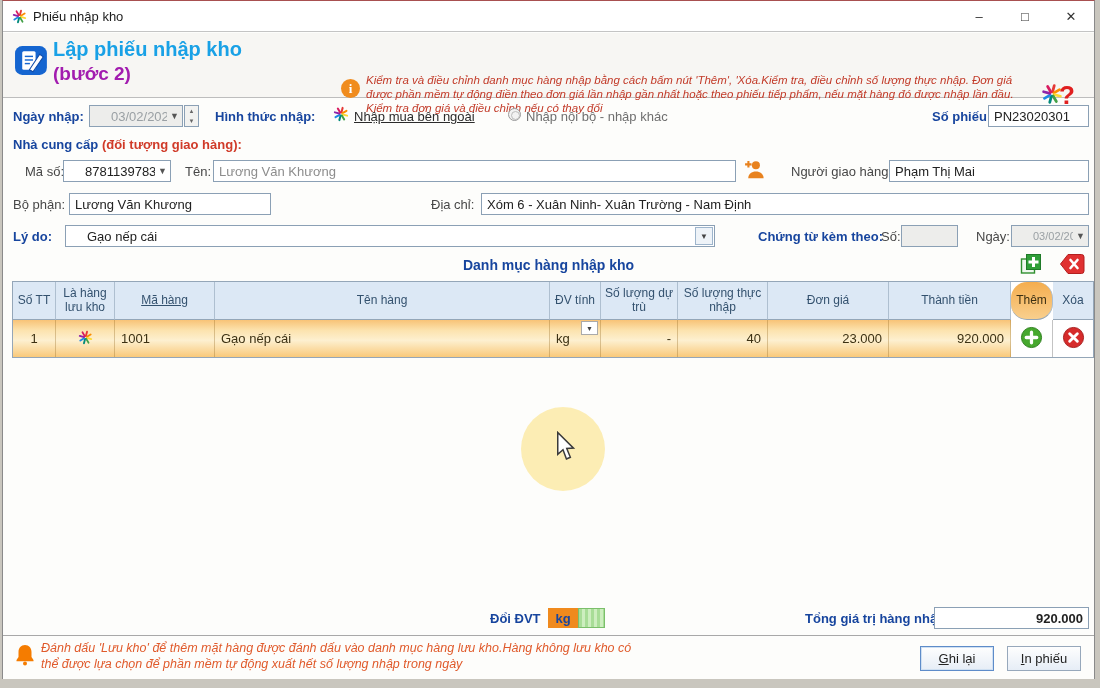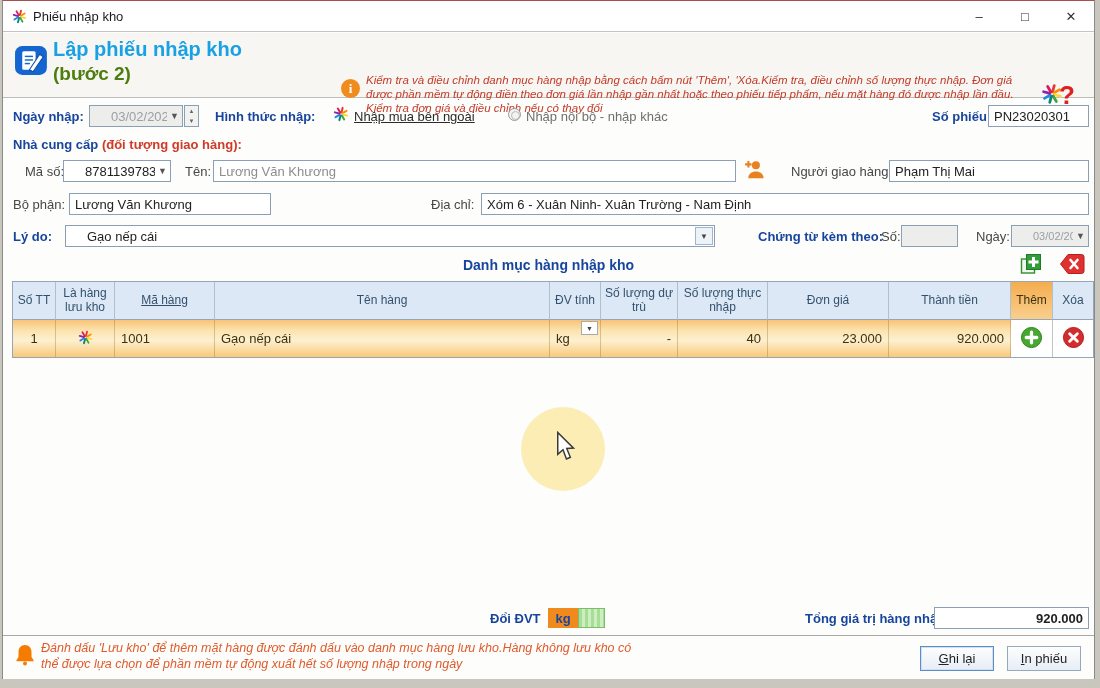--- a/index.html
+++ b/index.html
@@ -14,21 +14,21 @@
   .titlebar .ticon { margin:0 6px 0 9px; display:flex; }
   .title-text { font-size:13px; color:#1c1c1c; }
   .win-controls { position:absolute; right:0; top:0; height:31px; display:flex; }
   .win-btn { width:46px; height:31px; display:flex; align-items:center; justify-content:center;
     font-size:13px; color:#333; }
 
   
   .headband { position:absolute; left:0; top:32px; right:0; height:65px; background:#f7f6f3;
     border-bottom:1px solid #bdbdbd; }
   .h-title { position:absolute; left:50px; top:5px; font-size:20px; font-weight:bold; color:#19a1e6; line-height:23px;}
-  .h-step { position:absolute; left:50px; top:30px; font-size:19px; font-weight:bold; color:#4d7c0f; }
+  .h-step { position:absolute; left:50px; top:30px; font-size:19px; font-weight:bold; color:#a21caf; }
   .info-circle { position:absolute; left:338px; top:46px; width:19px; height:19px; border-radius:50%;
     background:#f08c1e; color:#fff; font-weight:bold; font-size:13px; text-align:center; line-height:19px;
     font-family:"Liberation Serif", serif; }
   .info-text { position:absolute; left:363px; top:40px; width:668px; font-size:11.5px; line-height:14px;
     font-style:italic; color:#c23a28; }
   .help-wrap { position:absolute; left:1038px; top:50px; display:flex; align-items:flex-start; }
   .help-q { color:#e01f1f; font-weight:bold; font-size:26px; line-height:24px; margin-left:-4px; }
 
   
   .lblb { position:absolute; font-size:13px; font-weight:bold; color:#17459e; white-space:nowrap; }
@@ -54,21 +54,21 @@
     background:#f2f2f2; }
   .radio-off::after { content:""; position:absolute; left:2px; top:2px; width:7px; height:7px;
     border:1px solid #bbb; border-radius:50%; }
 
   
   .grid { position:absolute; left:9px; top:280px; width:1082px; border:1px solid #94a6b8; background:#fff; }
   .trow { display:flex; }
   .th { background:#dce8f5; color:#33516e; font-size:12px; text-align:center; height:38px;
     display:flex; align-items:center; justify-content:center; border-right:1px solid #aebfd0;
     border-bottom:1px solid #94a6b8; padding:1px 2px; line-height:1.15; }
-  .th.hot { background:linear-gradient(180deg,#f4ad4e,#f9cf8d); color:#3b2f12; }
+  .th.hot { background:linear-gradient(180deg,#f4ad4e,#f9cf8d); color:#3b2f12;border-radius:16px; }
   .td { height:37px; display:flex; align-items:center; font-size:13px; color:#3c3113;
     border-right:1px solid rgba(150,110,40,.35); padding:8px 6px; position:relative; }
   .datarow { background:linear-gradient(180deg,#f8c377 0%,#fce3ae 28%,#fdf0d0 55%,#f9c97a 100%); }
   .td.center { justify-content:center; padding:0; }
   .td.right { justify-content:flex-end; }
   .td.white { background:#fff; border-right:1px solid #c3c3c3; }
   .unit-dd { position:absolute; top:1px; right:2px; width:17px; height:14px; background:#fff;
     border:1px solid #aaa; font-size:7px; color:#444; display:flex; align-items:center; justify-content:center; }
   .unit-dd::after { content:"▼"; }
 

